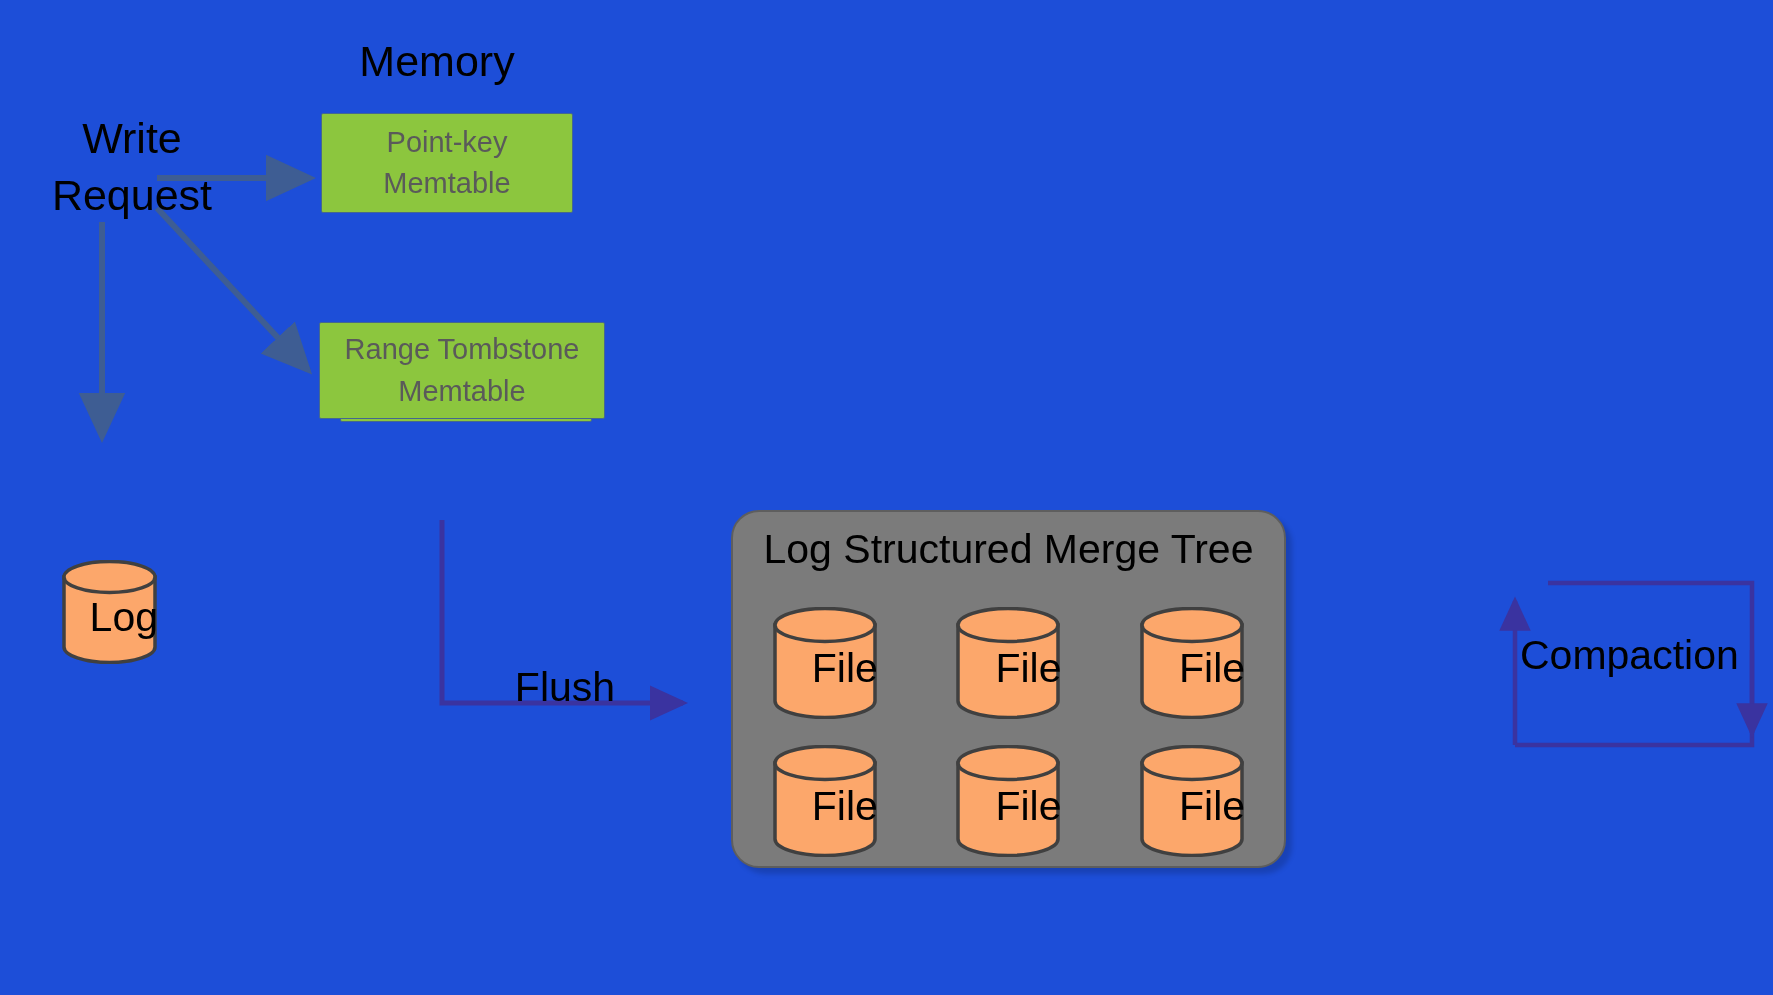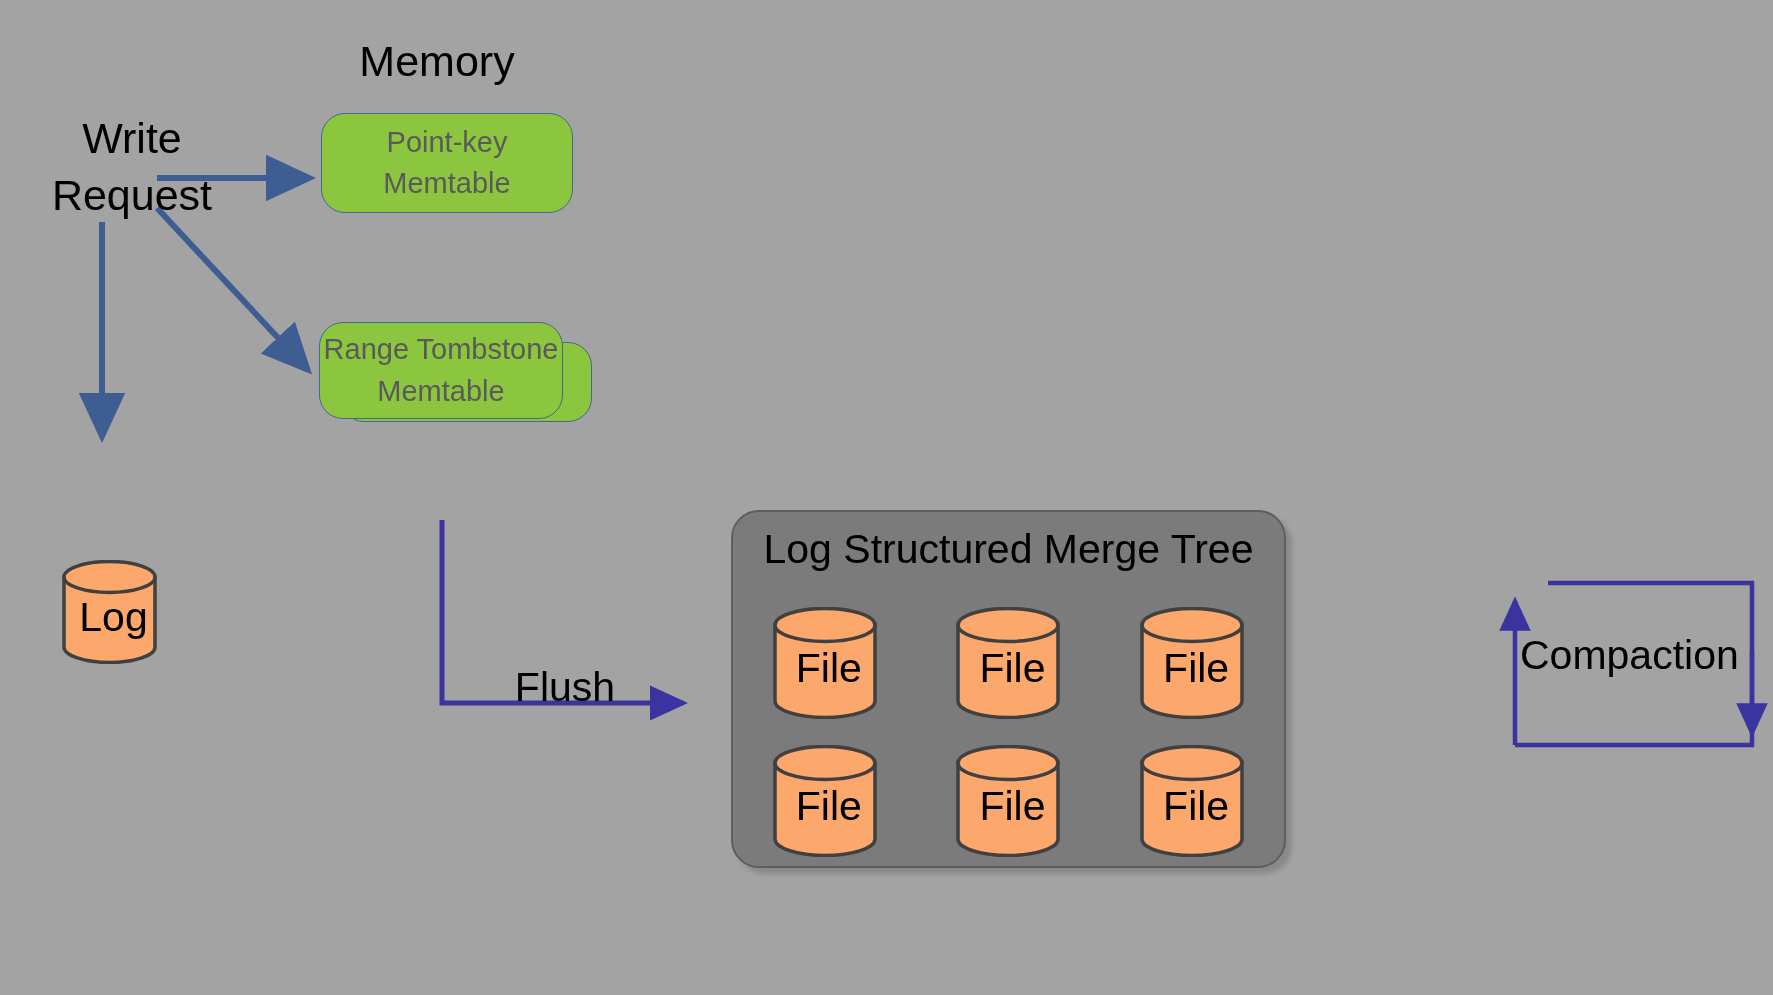--- a/index.html
+++ b/index.html
@@ -7,21 +7,21 @@
     padding: 0;
     background: #ffffff;
   }
   body {
     font-family: "Liberation Sans", sans-serif;
   }
   #canvas {
     position: relative;
     width: 1773px;
     height: 995px;
-    background: #a3a3a3;
+    background: #1d4ed8;
     overflow: hidden;
   }
   svg.layer {
     position: absolute;
     left: 0;
     top: 0;
     width: 1773px;
     height: 995px;
     pointer-events: none;
   }
@@ -63,21 +63,21 @@
     text-align: left;
   }
   #lsm-title {
     left: 742px; top: 525px; width: 550px;
     font-size: 41px;
   }
 
   
   .memtable {
     position: absolute;
-    border-radius: 24px;
+    border-radius: 2px;
     border: 1.5px solid #44688f;
     background: #8CC63E;
     display: flex;
     align-items: center;
     justify-content: center;
     box-sizing: border-box;
   }
   .memtable span {
     color: #5a5a5a;
     font-size: 29px;
@@ -85,21 +85,21 @@
     text-align: center;
     font-family: "Liberation Sans", sans-serif;
   }
   #point-key-memtable {
     left: 321px; top: 113px; width: 252px; height: 100px;
   }
   #range-tombstone-memtable-back {
     left: 340px; top: 342px; width: 252px; height: 80px;
   }
   #range-tombstone-memtable {
-    left: 319px; top: 322px; width: 244px; height: 97px;
+    left: 319px; top: 322px; width: 286px; height: 97px;
   }
 
   
   #lsm-box {
     position: absolute;
     left: 731px; top: 510px;
     width: 555px; height: 358px;
     background: #7B7B7B;
     border: 2px solid #5e5e5e;
     border-radius: 28px;
@@ -121,21 +121,21 @@
   .cyl {
     position: relative;
     display: inline-block;
   }
   .cyl .cyl-svg { display: block; }
   .cyl .cyl-text {
     position: absolute;
     left: 8px; right: 0;
     top: 50%;
     transform: translateY(-38%);
-    text-align: center;
+    text-align: right;
     color: #000000;
     font-family: "Liberation Sans", sans-serif;
     pointer-events: none;
   }
   .cyl-file .cyl-text { font-size: 41px; }
   .cyl-log .cyl-text { font-size: 41px; }
   #log-cylinder {
     position: absolute;
     left: 61px; top: 560px;
   }

